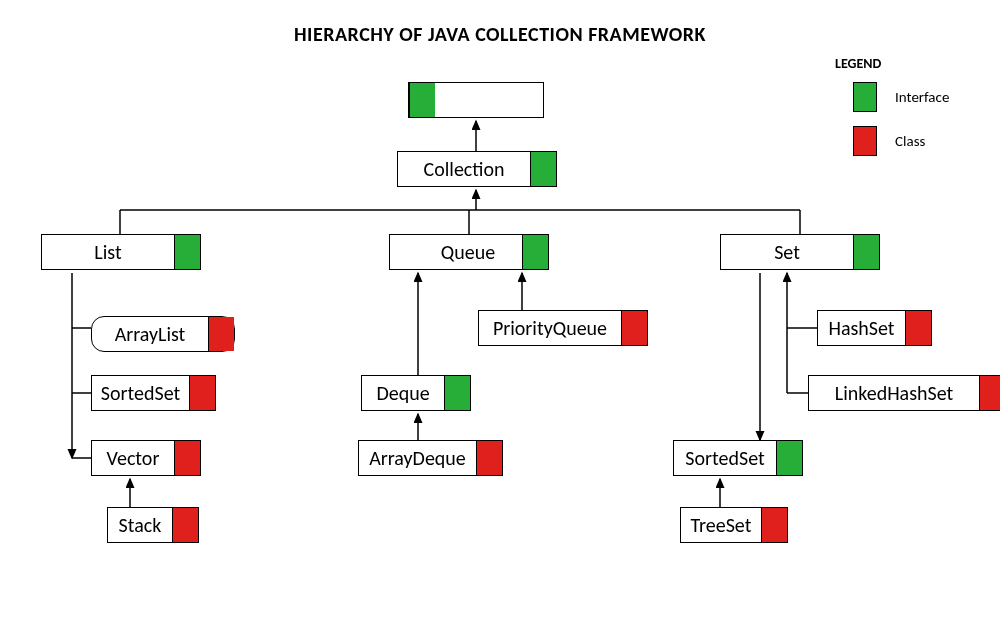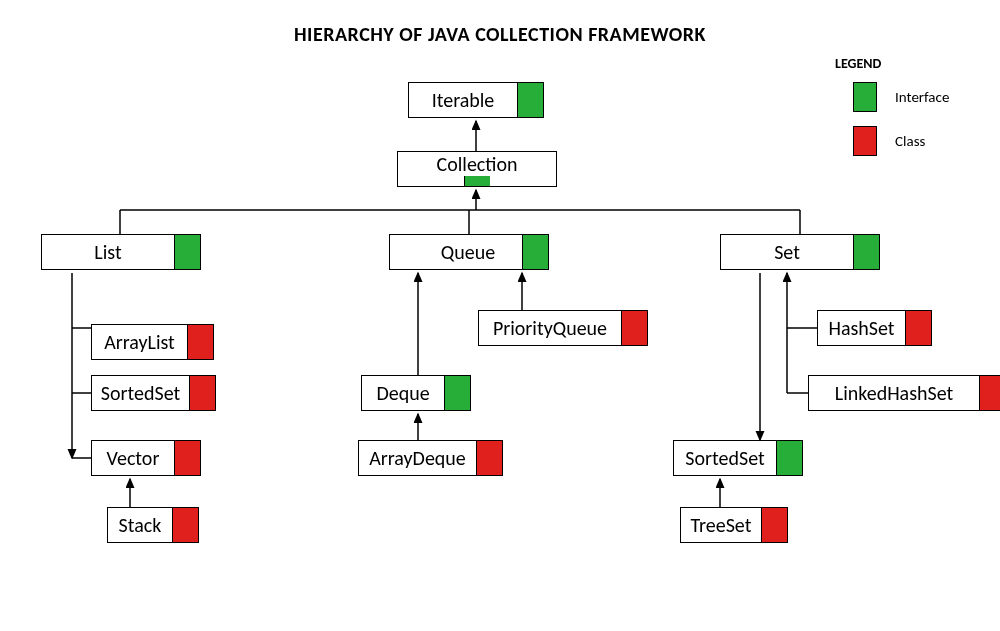--- a/index.html
+++ b/index.html
@@ -88,45 +88,44 @@
     <div class="legend-swatch green"></div>
     <span>Interface</span>
   </div>
   <div class="legend-row">
     <div class="legend-swatch red"></div>
     <span>Class</span>
   </div>
 </div>
 
 <div class="node" style="left:408px; top:82px; width:136px;">
-  <span class="node-label">Iterable</span>
-  <span class="node-tag green"></span>
-</div>
-
-<div class="node" style="left:397px; top:151px; width:160px;flex-direction:column;">
+  <span class="node-tag green"></span>
+</div>
+
+<div class="node" style="left:397px; top:151px; width:160px;">
   <span class="node-label">Collection</span>
   <span class="node-tag green"></span>
 </div>
 
 <div class="node" style="left:41px; top:234px; width:160px;">
   <span class="node-label">List</span>
   <span class="node-tag green"></span>
 </div>
 
 <div class="node" style="left:389px; top:234px; width:160px;padding-left:24px;">
   <span class="node-label">Queue</span>
   <span class="node-tag green"></span>
 </div>
 
 <div class="node" style="left:720px; top:234px; width:160px;">
   <span class="node-label">Set</span>
   <span class="node-tag green"></span>
 </div>
 
-<div class="node" style="left:91px; top:324px; width:123px;">
+<div class="node" style="left:91px; top:316px; width:144px;border-radius:13px;">
   <span class="node-label">ArrayList</span>
   <span class="node-tag red"></span>
 </div>
 <div class="node" style="left:91px; top:375px; width:125px;">
   <span class="node-label">SortedSet</span>
   <span class="node-tag red"></span>
 </div>
 <div class="node" style="left:91px; top:440px; width:110px;">
   <span class="node-label">Vector</span>
   <span class="node-tag red"></span>

